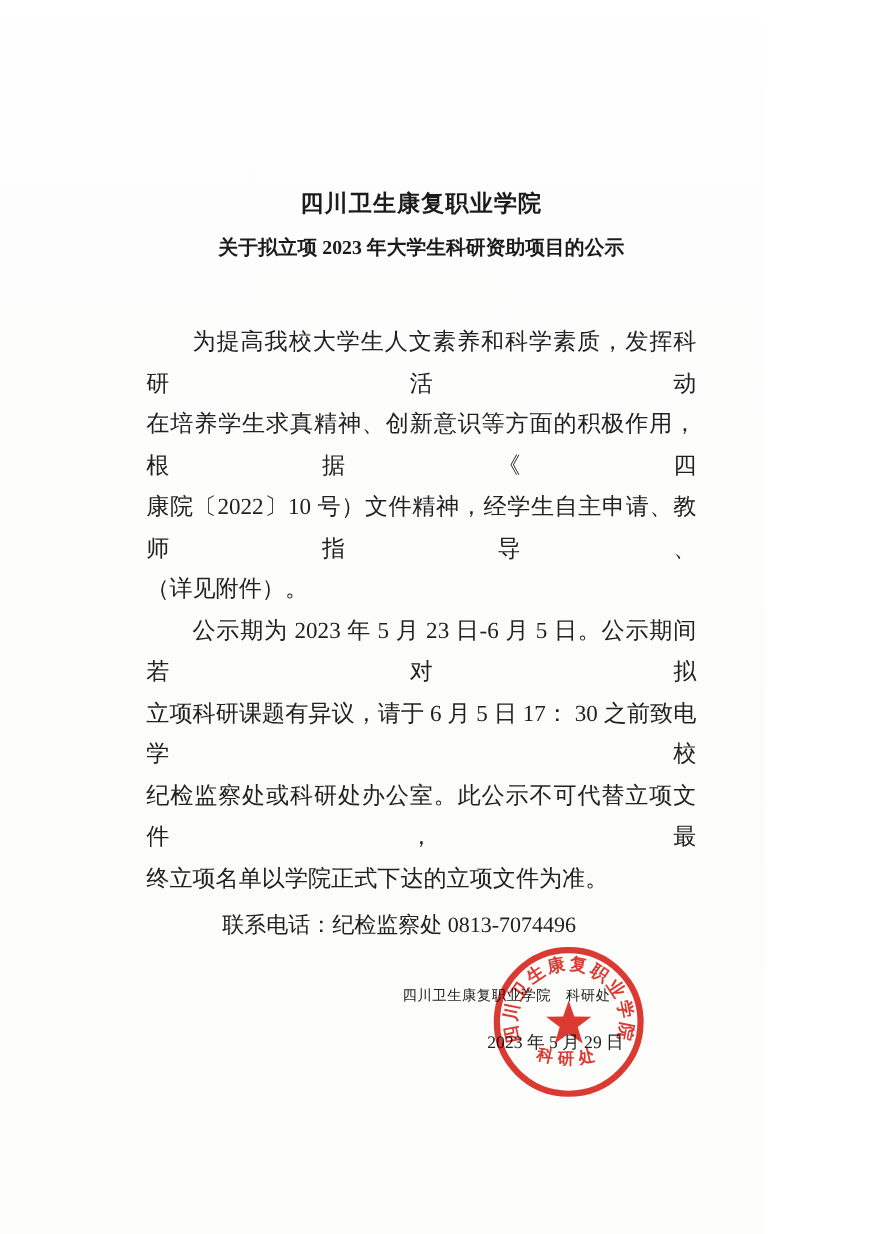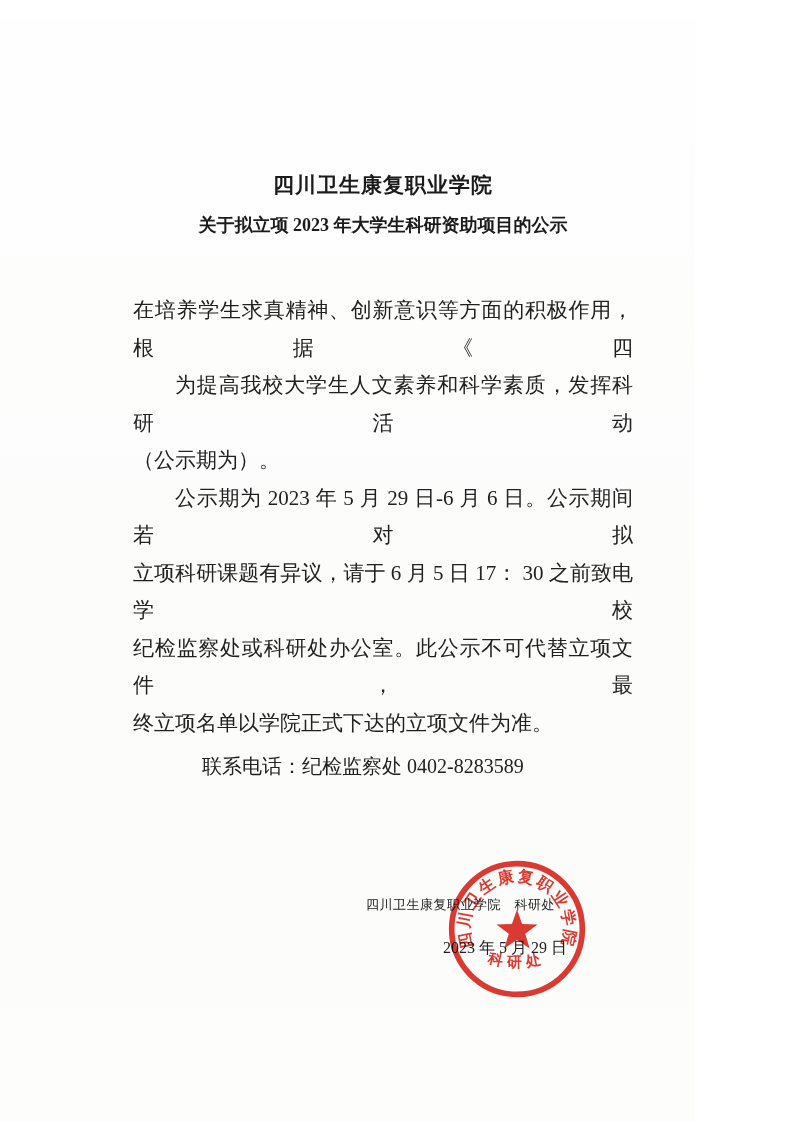--- a/index.html
+++ b/index.html
@@ -33,32 +33,33 @@
 
 <div class="page">
   <div class="content">
 
     <div class="title-block">
       <div class="title1">四川卫生康复职业学院</div>
       <div class="title2">关于拟立项 2023 年大学生科研资助项目的公示</div>
     </div>
 
     <div class="bodytext">
+      <div class="line just indent">为提高我校大学生人文素养和科学素质，发挥科研活动</div>
       <div class="line just">在培养学生求真精神、创新意识等方面的积极作用，根据《四</div>
-      <div class="line just indent">为提高我校大学生人文素养和科学素质，发挥科研活动</div>
-      <div class="line">（公示期为）。</div>
+      <div class="line just">康院〔2022〕10 号）文件精神，经学生自主申请、教师指导、</div>
+      <div class="line">（详见附件）。</div>
 
-      <div class="line just indent">公示期为 2023 年 5 月 29 日-6 月 6 日。公示期间若对拟</div>
+      <div class="line just indent">公示期为 2023 年 5 月 23 日-6 月 5 日。公示期间若对拟</div>
       <div class="line just">立项科研课题有异议，请于 6 月 5 日 17： 30 之前致电学校</div>
       <div class="line just">纪检监察处或科研处办公室。此公示不可代替立项文件，最</div>
       <div class="line">终立项名单以学院正式下达的立项文件为准。</div>
     </div>
 
     <div class="contact">
-      <div class="contact-line1">联系电话：纪检监察处 0402-8283589</div>
+      <div class="contact-line1">联系电话：纪检监察处 0813-7074496</div>
     </div>
 
   </div>
 
   <div class="sig-org">四川卫生康复职业学院　科研处</div>
   <div class="sig-date">2023 年 5 月 29 日</div>
 
   <svg class="seal" viewBox="0 0 140 140" xmlns="http://www.w3.org/2000/svg">
     <defs>
       <path id="arcTop" d="M 28.3 89.4 A 46 46 0 1 1 111.7 89.4" fill="none"></path>

